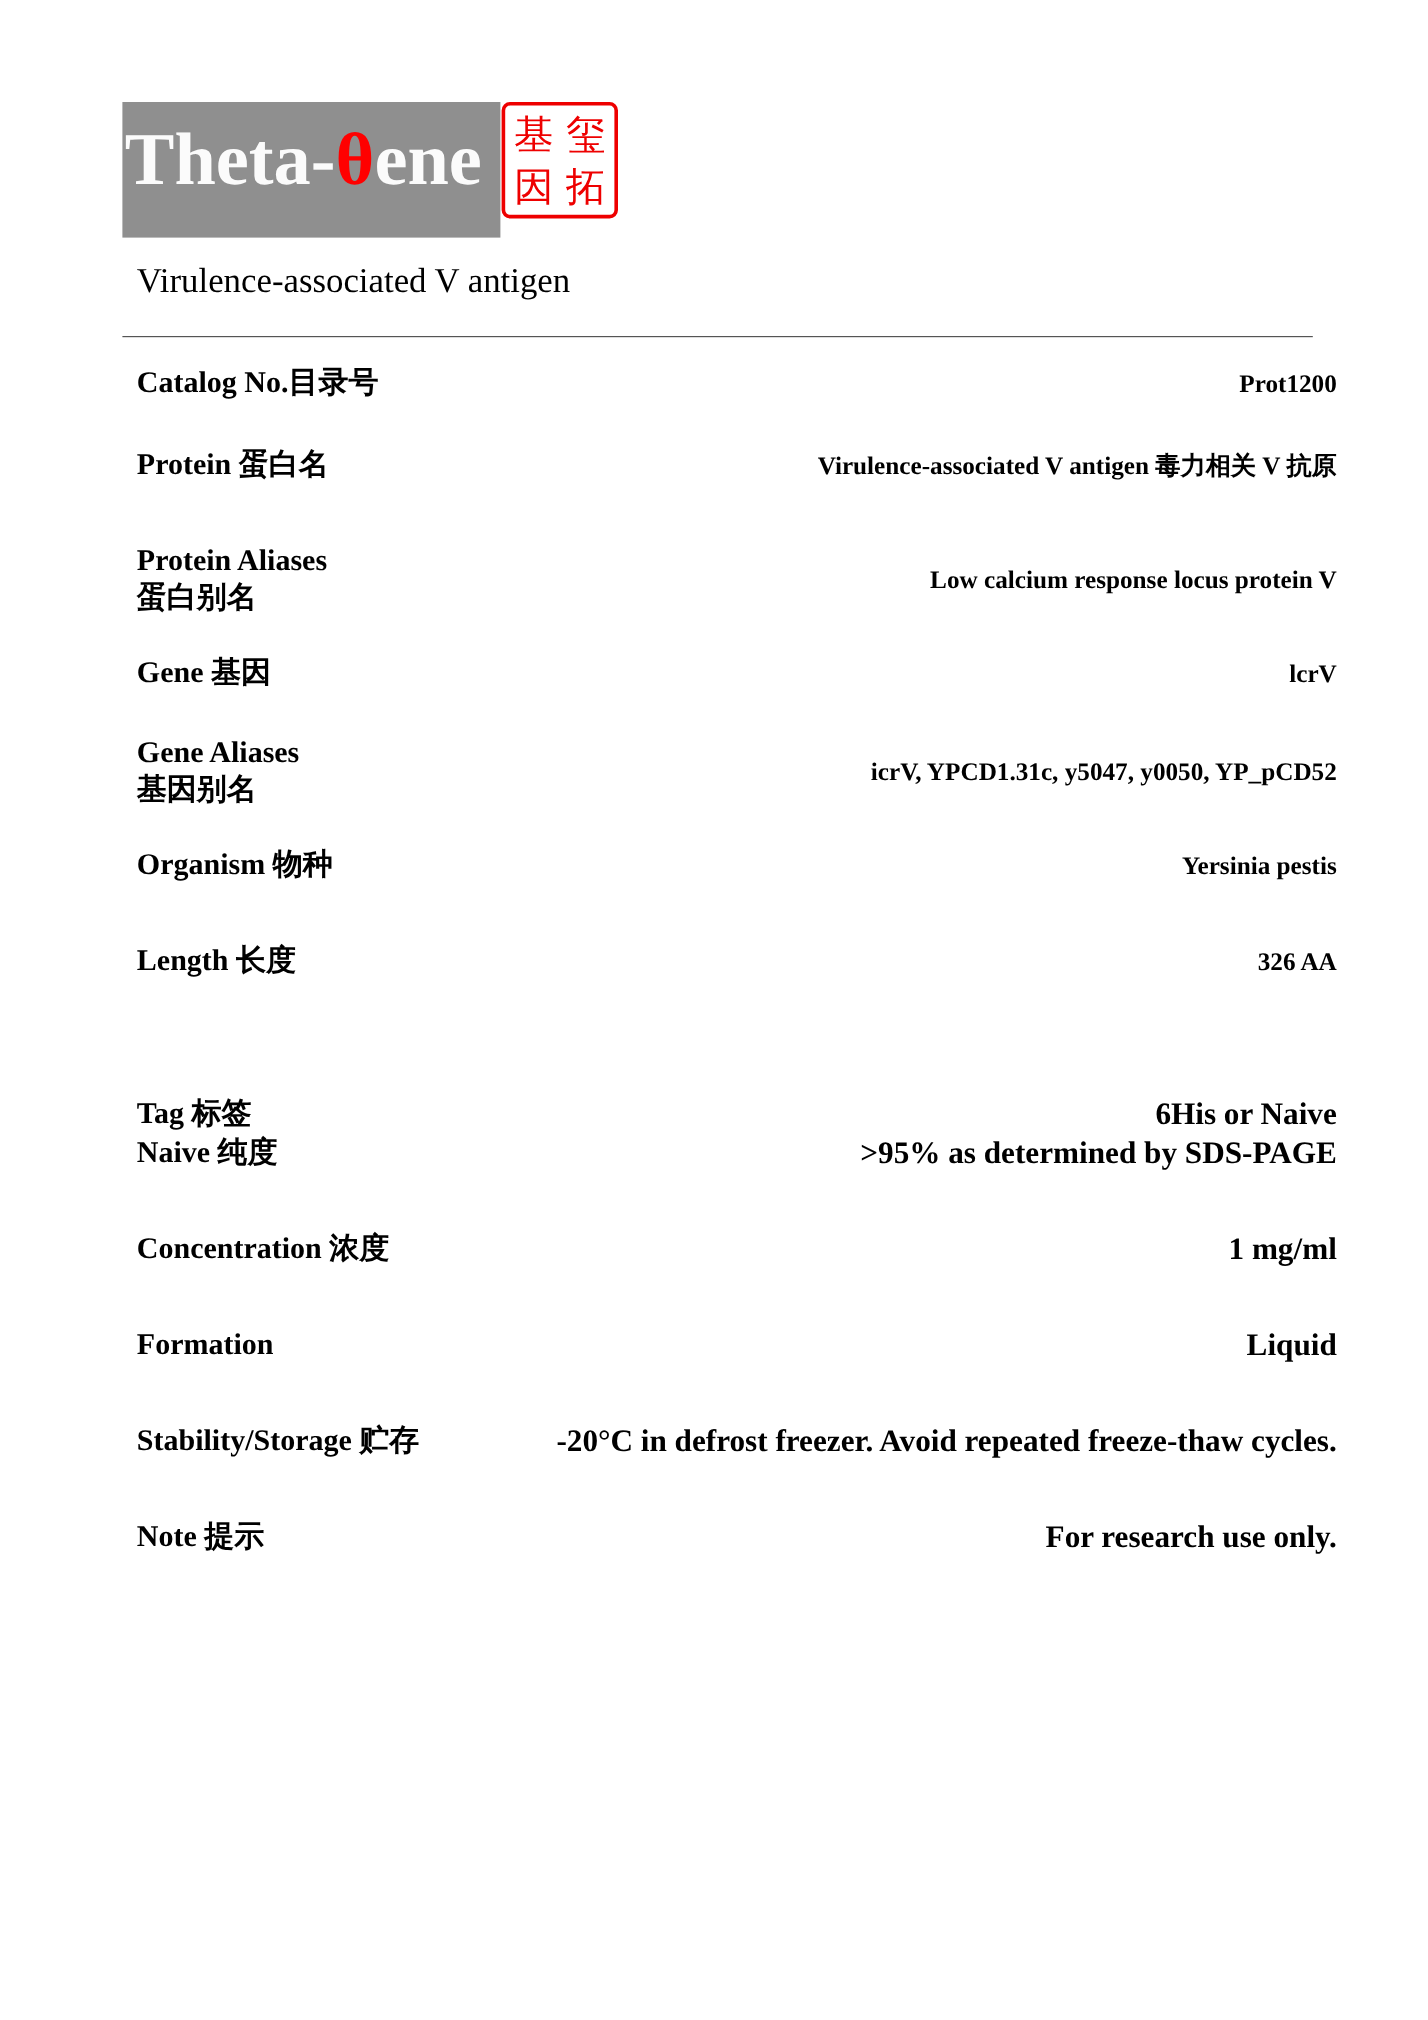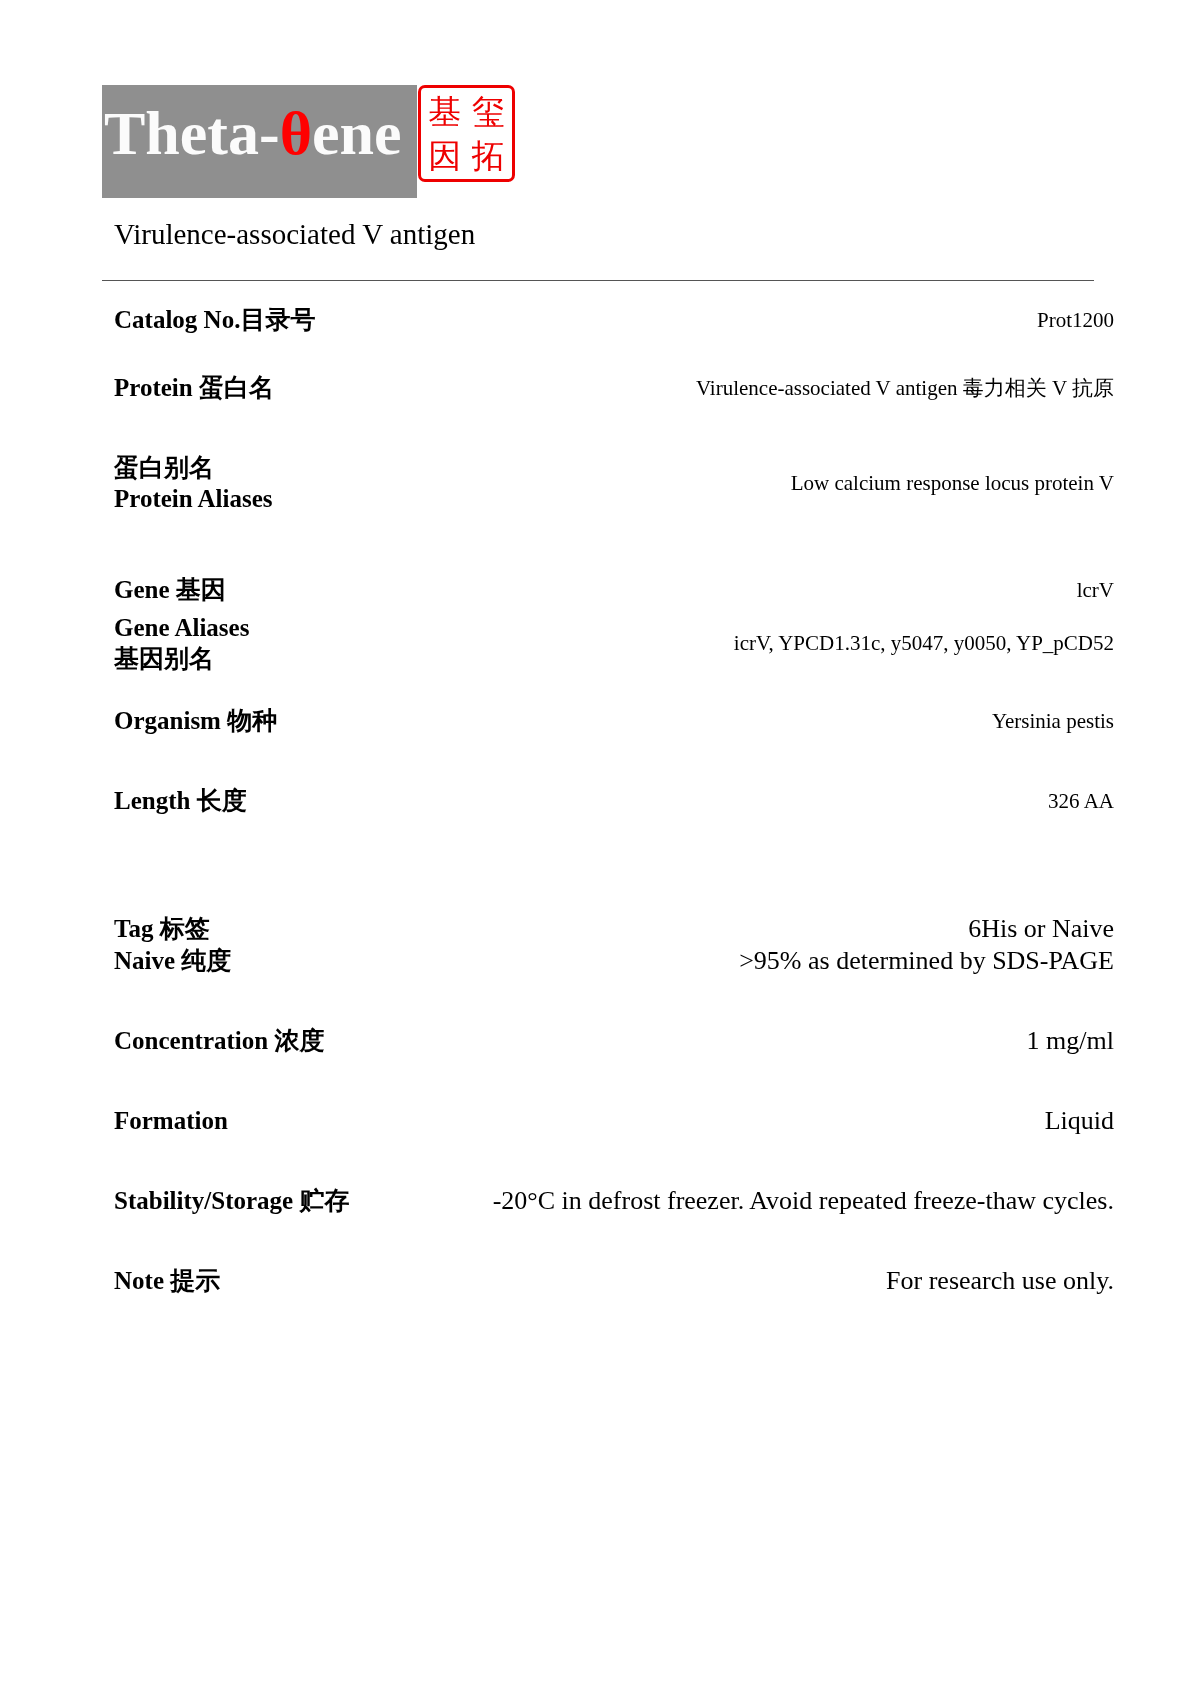--- a/index.html
+++ b/index.html
@@ -10,21 +10,21 @@
                font-family: "Liberation Serif", serif; font-weight: bold; font-size: 62px;
                line-height: 97px; padding-left: 2px; box-sizing: border-box; white-space: nowrap; letter-spacing: 0px; }
   .logo-text .theta { color: #ff0000; }
   .seal { width: 97px; height: 97px; box-sizing: border-box; border: 3px solid #ee0000; border-radius: 7px;
           margin-left: 1px; display: grid; grid-template-columns: 1fr 1fr; grid-template-rows: 1fr 1fr;
           color: #ee0000; font-family: "DejaVu Sans", sans-serif; font-size: 33px; text-align: center; line-height: 44px; padding: 2px; }
   .title { position: absolute; left: 114px; top: 218px; font-size: 29px; }
   .divider { position: absolute; left: 102px; top: 280px; width: 992px; height: 1px; background: #555; border: none; }
   .row { position: absolute; left: 114px; width: 1000px; display: flex; align-items: center; justify-content: space-between; }
   .label { width: 284px; font-weight: bold; font-size: 25px; line-height: 31px; }
-  .value { font-size: 21px; line-height: 28px; }
+  .value { font-size: 21px; line-height: 28px; font-weight: bold; }
   .value.large { font-size: 26px; }
 </style>
 </head>
 <body>
 
 <div class="logo">
   <div class="logo-text"><span>Theta-</span><span class="theta">θ</span><span>ene</span></div>
   <div class="seal">
     <span>基</span>
     <span>玺</span>
@@ -39,26 +39,26 @@
 <div class="row" style="top:304px;">
   <div class="label">Catalog No.目录号</div>
   <div class="value">Prot1200</div>
 </div>
 <div class="row" style="top:372px;gap:16px;">
   <div class="label">Protein 蛋白名</div>
   <div class="value">Virulence-associated V antigen  毒力相关  V  抗原</div>
 </div>
 <div class="row" style="top:452px;">
   <div class="label">
+      <div>Protein Aliases</div>
       <div>蛋白别名</div>
-      <div>Protein Aliases</div>
     </div>
   <div class="value">Low calcium response locus protein V</div>
 </div>
-<div class="row" style="top:574px;">
+<div class="row" style="top:545px;">
   <div class="label">Gene 基因</div>
   <div class="value">lcrV</div>
 </div>
 <div class="row" style="top:612px;">
   <div class="label">
       <div>Gene Aliases</div>
       <div>基因别名</div>
     </div>
   <div class="value">icrV, YPCD1.31c, y5047, y0050, YP_pCD52</div>
 </div>

